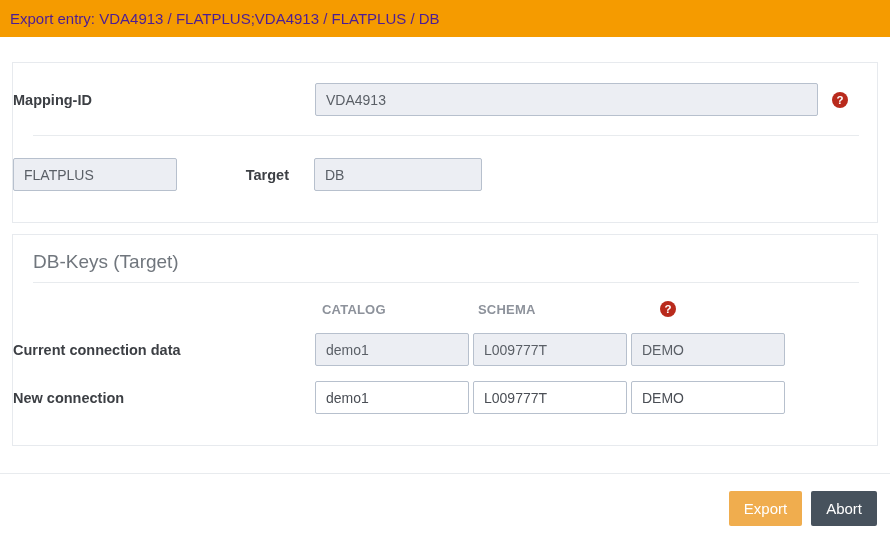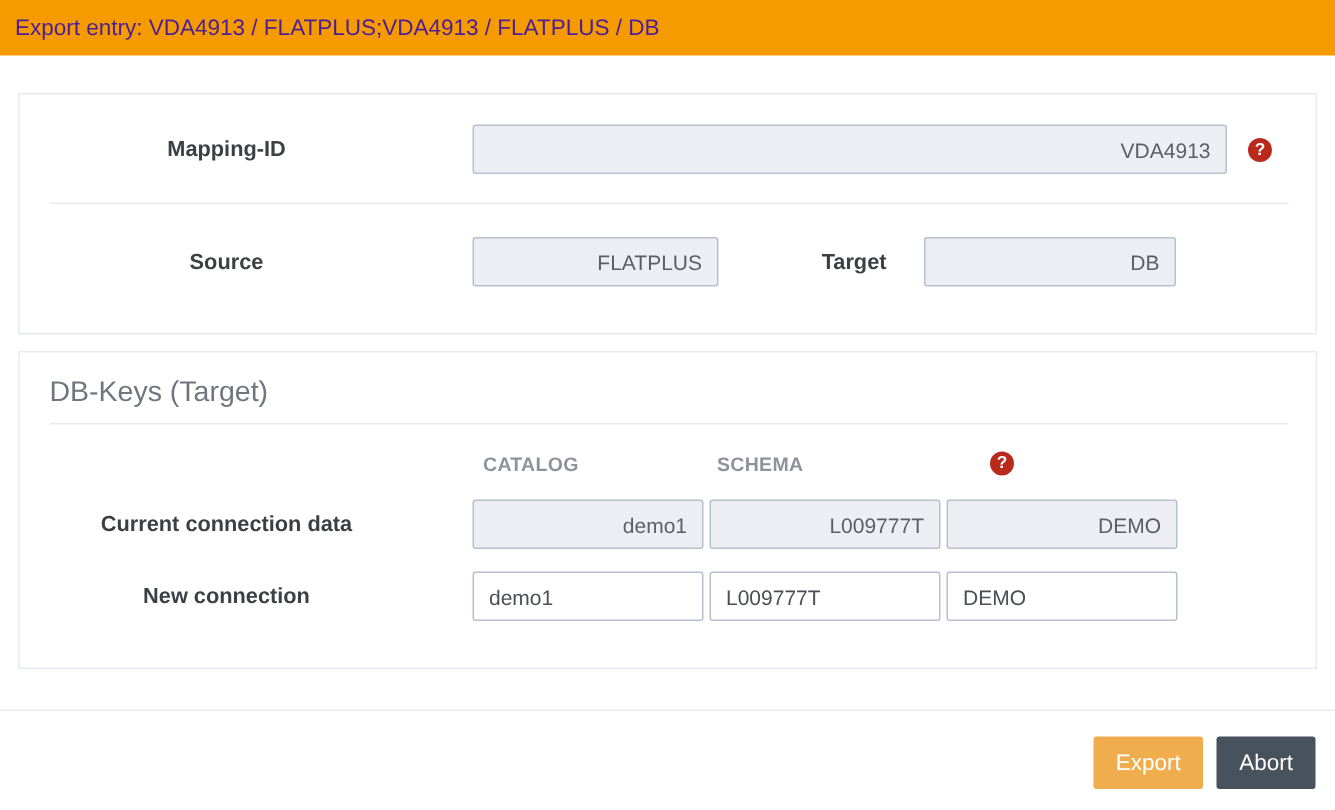--- a/index.html
+++ b/index.html
@@ -28,21 +28,21 @@
   }
   .panel-1 { margin-top: 25px; }
   .panel-2 { margin-top: 11px; }
 
   .form-row { display: flex; align-items: center; }
   .row-mapping { margin-top: 20px; }
   .row-sourcetarget { margin-top: 22px; margin-bottom: 31px; }
 
   .label-col {
     width: 276px;
-    text-align: center;
+    text-align: left;
     font-weight: bold;
     font-size: 14.5px;
     color: #3c3f44;
     flex: 0 0 auto;
     margin-right: 26px;
     white-space: nowrap;
   }
   .inline-label {
     width: 112px;
     text-align: right;
@@ -57,21 +57,21 @@
     height: 33px;
     border: 1px solid #b7c0cd;
     border-radius: 2px;
     font-family: "Liberation Sans", "DejaVu Sans", sans-serif;
     font-size: 14px;
     padding: 0 10px;
     color: #4a4e55;
     background: #ffffff;
     outline: none;
   }
-  input.fld.ro { background: #eceef3; color: #5a5f66; text-align: right; }
+  input.fld.ro { background: #eceef3; color: #5a5f66; }
   .w-mapping { width: 503px; }
   .w-source  { width: 164px; }
   .w-target  { width: 168px; }
   .w-key     { width: 154px; margin-right: 4px; }
 
   .divider {
     border-top: 1px solid #e8ebee;
     margin: 19px 18px 0 20px;
     height: 0;
   }
@@ -156,21 +156,20 @@
 
   <div class="form-row row-mapping">
     <div class="label-col">Mapping-ID</div>
     <input class="fld ro w-mapping" type="text" readonly="" value="VDA4913" style="">
     <span class="help-icon">?</span>
   </div>
 
   <div class="divider"></div>
 
   <div class="form-row row-sourcetarget">
-    <div class="label-col">Source</div>
     <input class="fld ro w-source" type="text" readonly="" value="FLATPLUS" style="">
     <div class="inline-label">Target</div>
     <input class="fld ro w-target" type="text" readonly="" value="DB" style="">
   </div>
 
 </div>
 
 <div class="panel panel-2">
 
   <h2 class="panel-title">DB-Keys (Target)</h2>

